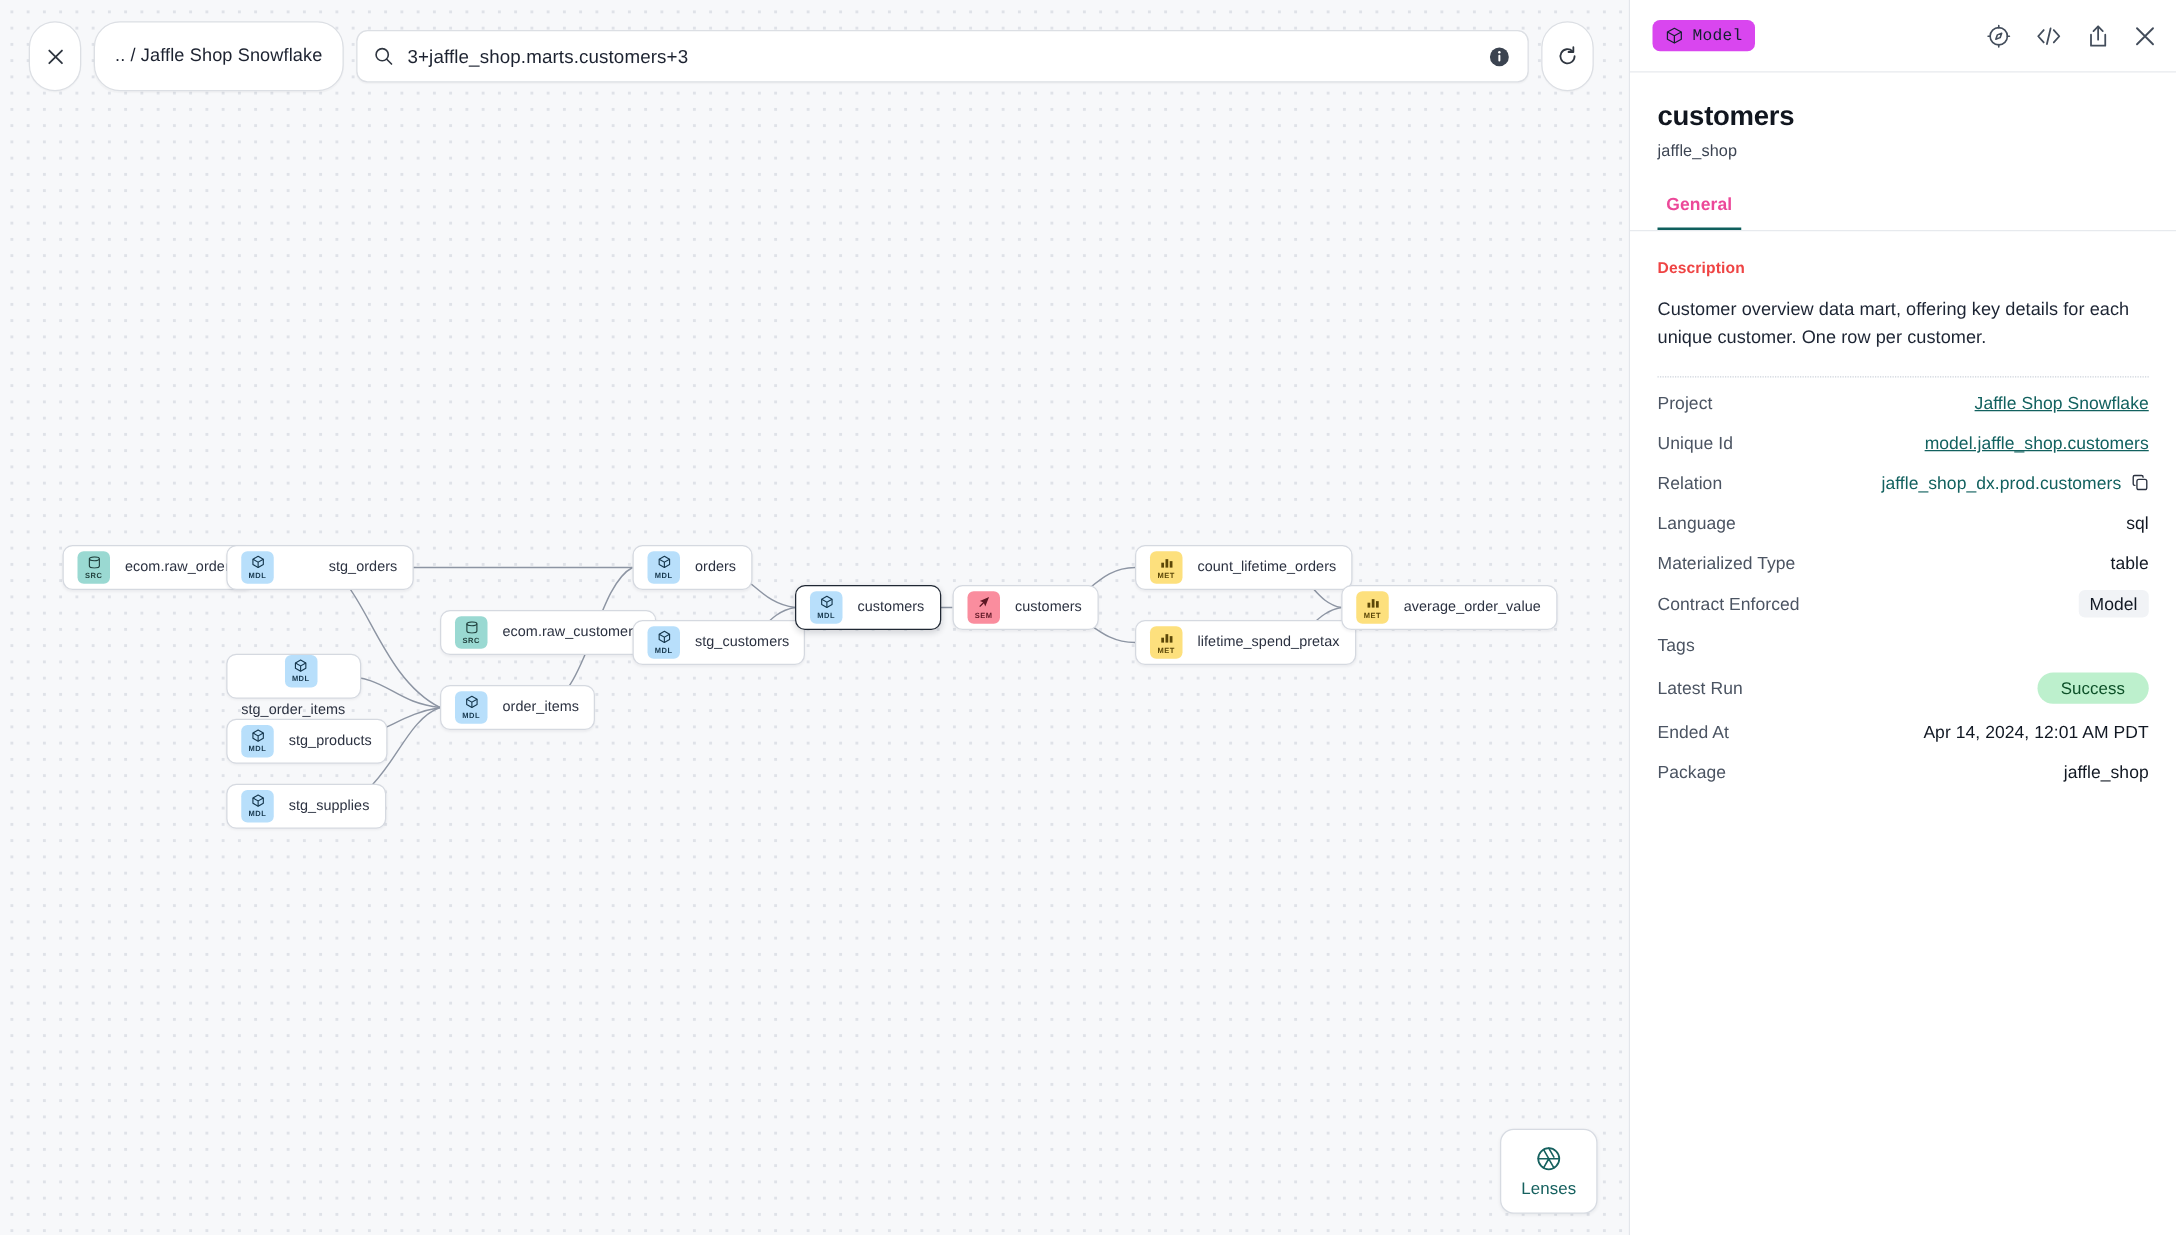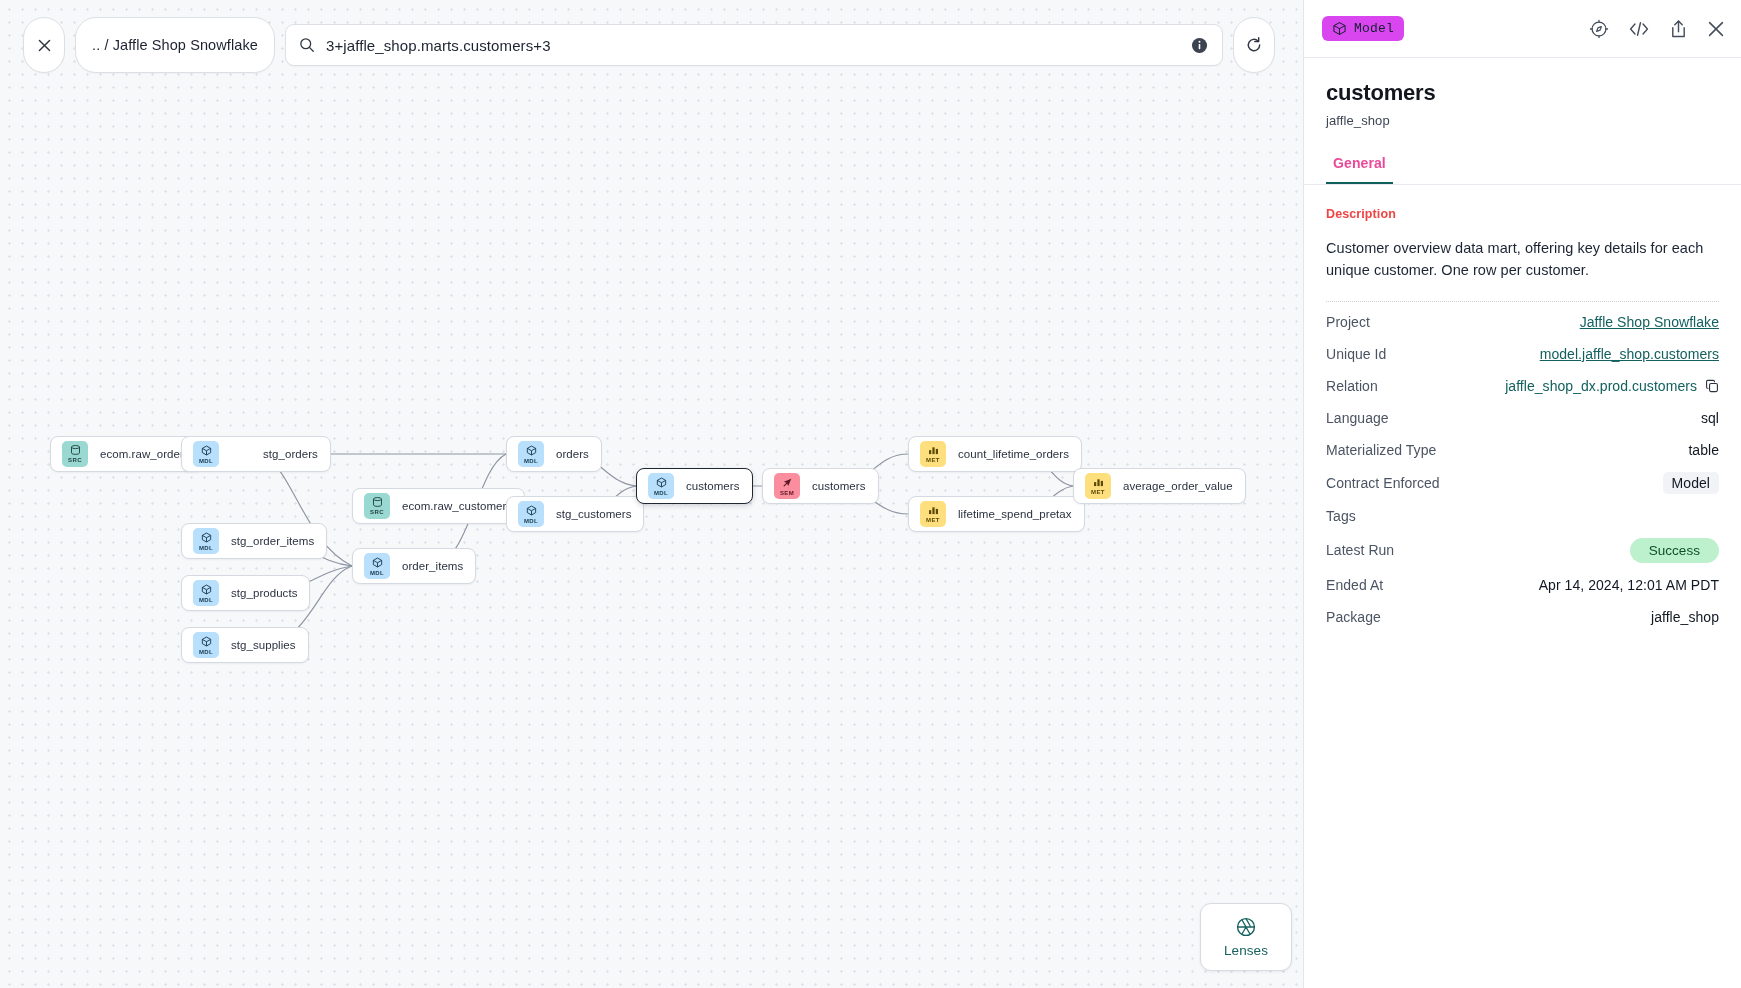--- a/index.html
+++ b/index.html
@@ -101,21 +101,21 @@
     font-size: 11.5px; color: #2b3140; white-space: nowrap;
     padding-right: 12px; letter-spacing: .05px;
   }
 
   svg.edges { position: absolute; inset: 0; width: 1303px; height: 988px; z-index: 5; }
   svg.edges path { fill: none; stroke: #8d95a3; stroke-width: 1.15px; }
 
   
   .lenses-btn {
     position: absolute; left: 1200px; top: 903px;
-    width: 92px; height: 68px;
+    width: 78px; height: 68px;
     background: #ffffff;
     border: 1px solid #d7dbe2;
     border-radius: 11px;
     display: flex; flex-direction: column;
     align-items: center; justify-content: center;
     gap: 5px;
     cursor: pointer;
     box-shadow: 0 1px 3px rgba(16,24,40,.07);
     z-index: 30;
   }
@@ -277,21 +277,21 @@
         <div class="node" style="left: 181px; top: 436px; gap: 44px;">
           <div class="badge mdl">
             <span class="b-glyph"><svg width="11" height="11" viewBox="0 0 14 14">
                 <path d="M7 1.3 L12.3 4.3 L12.3 9.7 L7 12.7 L1.7 9.7 L1.7 4.3 Z" fill="none" stroke="#16374d" stroke-width="1.15" stroke-linejoin="round"></path>
                 <path d="M1.7 4.3 L7 7.3 L12.3 4.3 M7 7.3 L7 12.7" fill="none" stroke="#16374d" stroke-width="1.15"></path>
               </svg></span>
             <span class="b-txt">MDL</span>
           </div>
           <span class="node-label">stg_orders</span>
         </div>
-        <div class="node" style="left: 181px; top: 523px;">
+        <div class="node" style="left: 181px; top: 523px; flex-direction: column;">
           <div class="badge mdl">
             <span class="b-glyph"><svg width="11" height="11" viewBox="0 0 14 14">
                 <path d="M7 1.3 L12.3 4.3 L12.3 9.7 L7 12.7 L1.7 9.7 L1.7 4.3 Z" fill="none" stroke="#16374d" stroke-width="1.15" stroke-linejoin="round"></path>
                 <path d="M1.7 4.3 L7 7.3 L12.3 4.3 M7 7.3 L7 12.7" fill="none" stroke="#16374d" stroke-width="1.15"></path>
               </svg></span>
             <span class="b-txt">MDL</span>
           </div>
           <span class="node-label">stg_order_items</span>
         </div>
         <div class="node" style="left: 181px; top: 575px;">

